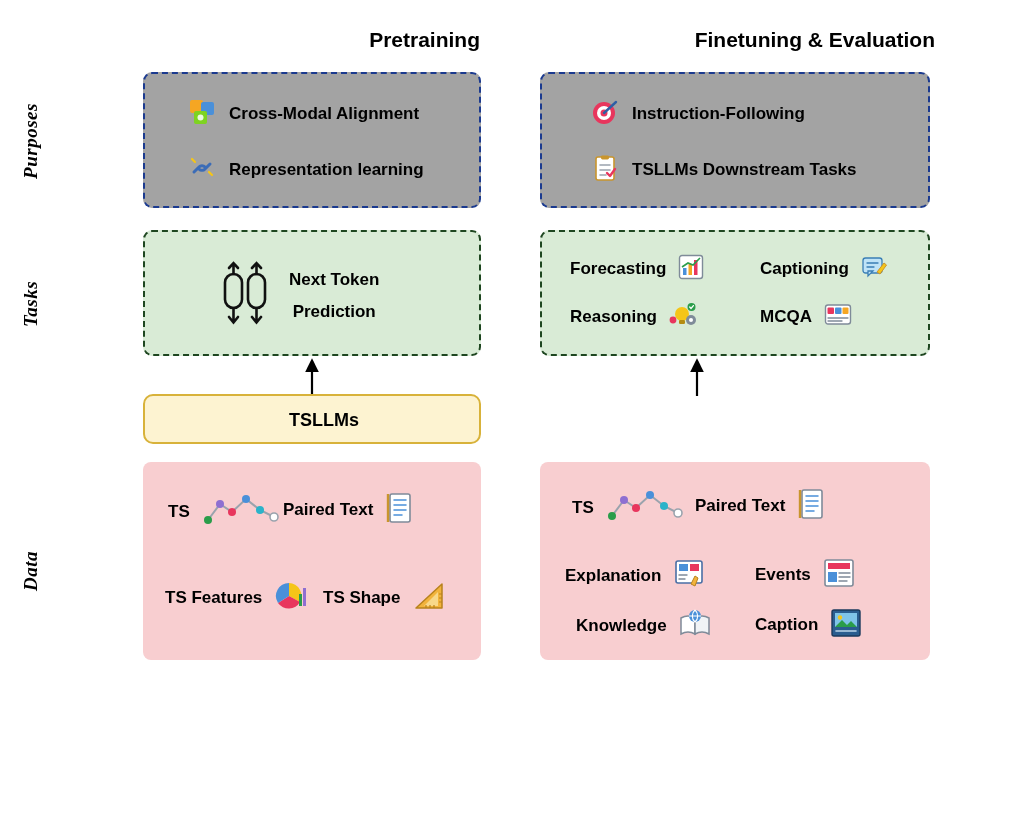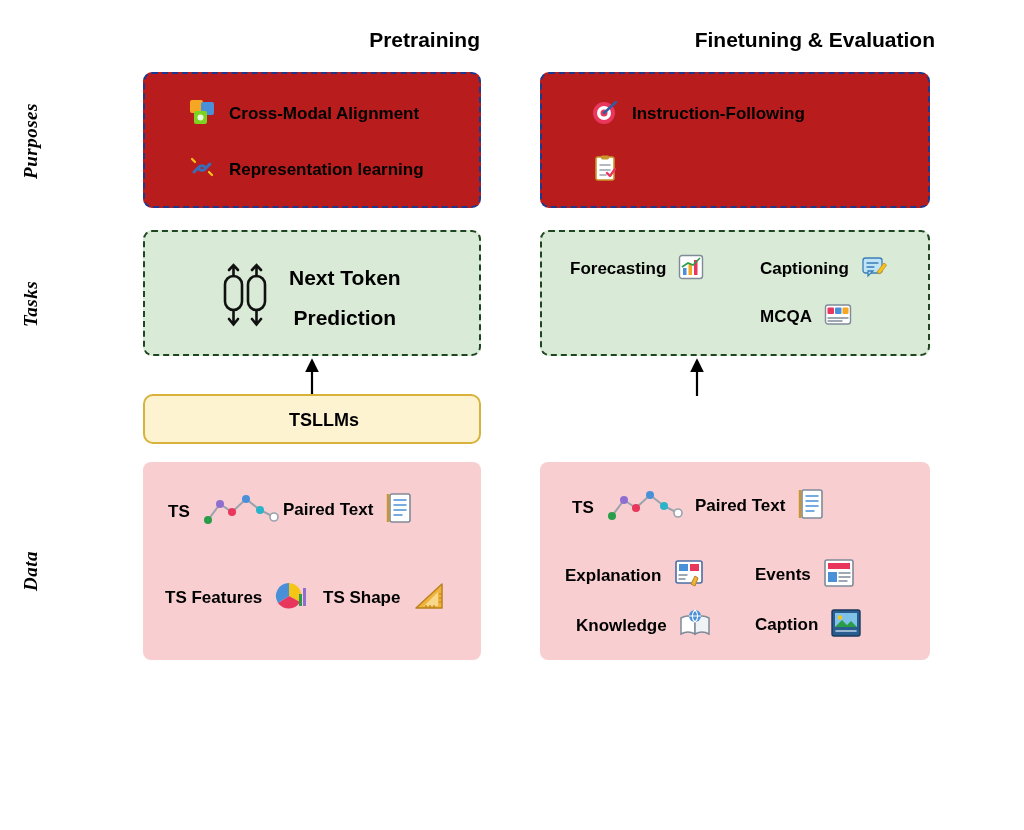--- a/index.html
+++ b/index.html
@@ -45,21 +45,21 @@
 
   
   .box {
     position: absolute;
     box-sizing: border-box;
     border-radius: 9px;
   }
   .box.dashed {
     border: 2.2px dashed #1b3a8f;
   }
-  .box.purposes { background: #b91c1c; padding-left: 11px; }
+  .box.purposes { background: #a3a3a3; padding-left: 11px; }
   .box.tasks    { background: #d9ebd6; border-color: #1e4620; }
   .box.model    {
     background: #fdf3d1;
     border: 2.2px solid #d8b23a;
     border-radius: 10px;
     padding-left: 12px;
   }
   .box.data     {
     background: #f8ced0;
     border: none;
@@ -105,21 +105,21 @@
 
   
   .nt-wrap {
     position: absolute;
     display: flex;
     align-items: center;
     gap: 14px;
   }
   .nt-text {
     font-weight: 700;
-    font-size: 21px;
+    font-size: 17px;
     line-height: 1.9;
     text-align: center;
   }
 
   
   #caption {
     position: absolute;
     left: 0;
     top: 705px;
     width: 1024px;
@@ -188,20 +188,21 @@
 
     <div class="entry" style="left:48px; top:80px;">
       <span class="icon">
         <svg width="28" height="28" viewBox="0 0 28 28">
           <rect x="5" y="3" width="18" height="23" rx="2" fill="#ffffff" stroke="#c9952d" stroke-width="1.6"></rect>
           <rect x="10" y="1.5" width="8" height="4" rx="1.4" fill="#c9952d"></rect>
           <path d="M9 11 h10 M9 16 h10 M9 21 h6" stroke="#9aa3ad" stroke-width="1.6" stroke-linecap="round"></path>
           <path d="M16 19 l3 3 l5 -7" stroke="#e8365d" stroke-width="2.4" fill="none" stroke-linecap="round" stroke-linejoin="round"></path>
         </svg>
       </span>
+      <span class="label">TSLLMs Downstream Tasks</span>
     </div>
   </div>
 
   <div class="box dashed tasks" style="left:143px; top:230px; width:338px; height:126px;">
 
     <div class="nt-wrap" style="left:72px; top:26px;">
       <span>
         <svg width="58" height="72" viewBox="0 0 58 72">
           <g stroke="#111" stroke-width="2.6" fill="none" stroke-linecap="round">
             <rect x="8" y="16" width="17" height="34" rx="8.5"></rect>
@@ -240,20 +241,34 @@
       <span class="icon sm">
         <svg width="26" height="26" viewBox="0 0 26 26">
           <rect x="2" y="4" width="19" height="15" rx="2.5" fill="#bfe3f7" stroke="#3b7fb5" stroke-width="1.3"></rect>
           <path d="M7 22 L7 17 L12 17 Z" fill="#bfe3f7" stroke="#3b7fb5" stroke-width="1.3"></path>
           <path d="M6 9 h11 M6 13 h7" stroke="#3b7fb5" stroke-width="1.3" stroke-linecap="round"></path>
           <path d="M16 18 L23 9 L25.5 11 L19 20 Z" fill="#f5c518" stroke="#c9952d" stroke-width="1"></path>
         </svg>
       </span>
     </div>
 
+    <div class="entry" style="left:28px; top:70px;">
+      <span class="label">Reasoning</span>
+      <span class="icon sm">
+        <svg width="28" height="26" viewBox="0 0 28 26">
+          <circle cx="13" cy="12" r="7" fill="#f5c518"></circle>
+          <rect x="10" y="18" width="6" height="4" rx="1.2" fill="#b58c12"></rect>
+          <circle cx="22" cy="18" r="5" fill="#7f8b99"></circle>
+          <circle cx="22" cy="18" r="2" fill="#ffffff"></circle>
+          <circle cx="22.5" cy="5" r="4" fill="#2a9d4a"></circle>
+          <path d="M20.7 5 l1.3 1.4 l2.4 -2.8" stroke="#ffffff" stroke-width="1.3" fill="none" stroke-linecap="round"></path>
+          <circle cx="4" cy="18" r="3.4" fill="#e8365d"></circle>
+        </svg>
+      </span>
+    </div>
 
     <div class="entry" style="left:218px; top:70px;">
       <span class="label">MCQA</span>
       <span class="icon sm">
         <svg width="28" height="26" viewBox="0 0 28 26">
           <rect x="1.5" y="3" width="25" height="19" rx="2.5" fill="#ffffff" stroke="#7f8b99" stroke-width="1.4"></rect>
           <rect x="3.5" y="5.5" width="6.5" height="6.5" rx="1" fill="#e8365d"></rect>
           <rect x="11" y="5.5" width="6.5" height="6.5" rx="1" fill="#4a90d9"></rect>
           <rect x="18.5" y="5.5" width="6" height="6.5" rx="1" fill="#f5a623"></rect>
           <path d="M4 16 h20 M4 19 h14" stroke="#7f8b99" stroke-width="1.3" stroke-linecap="round"></path>

